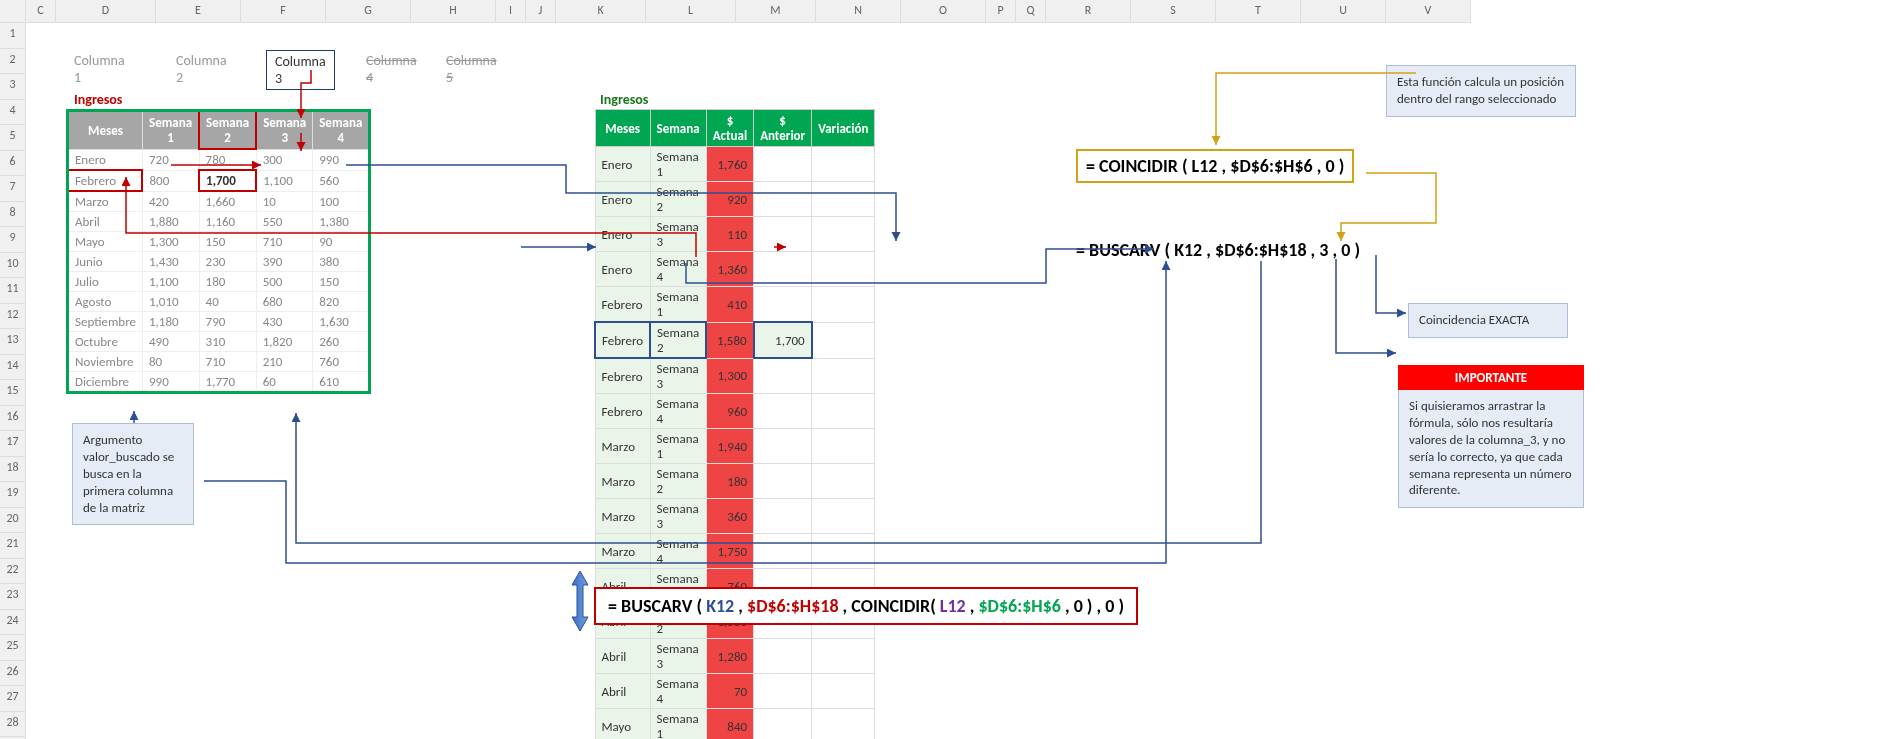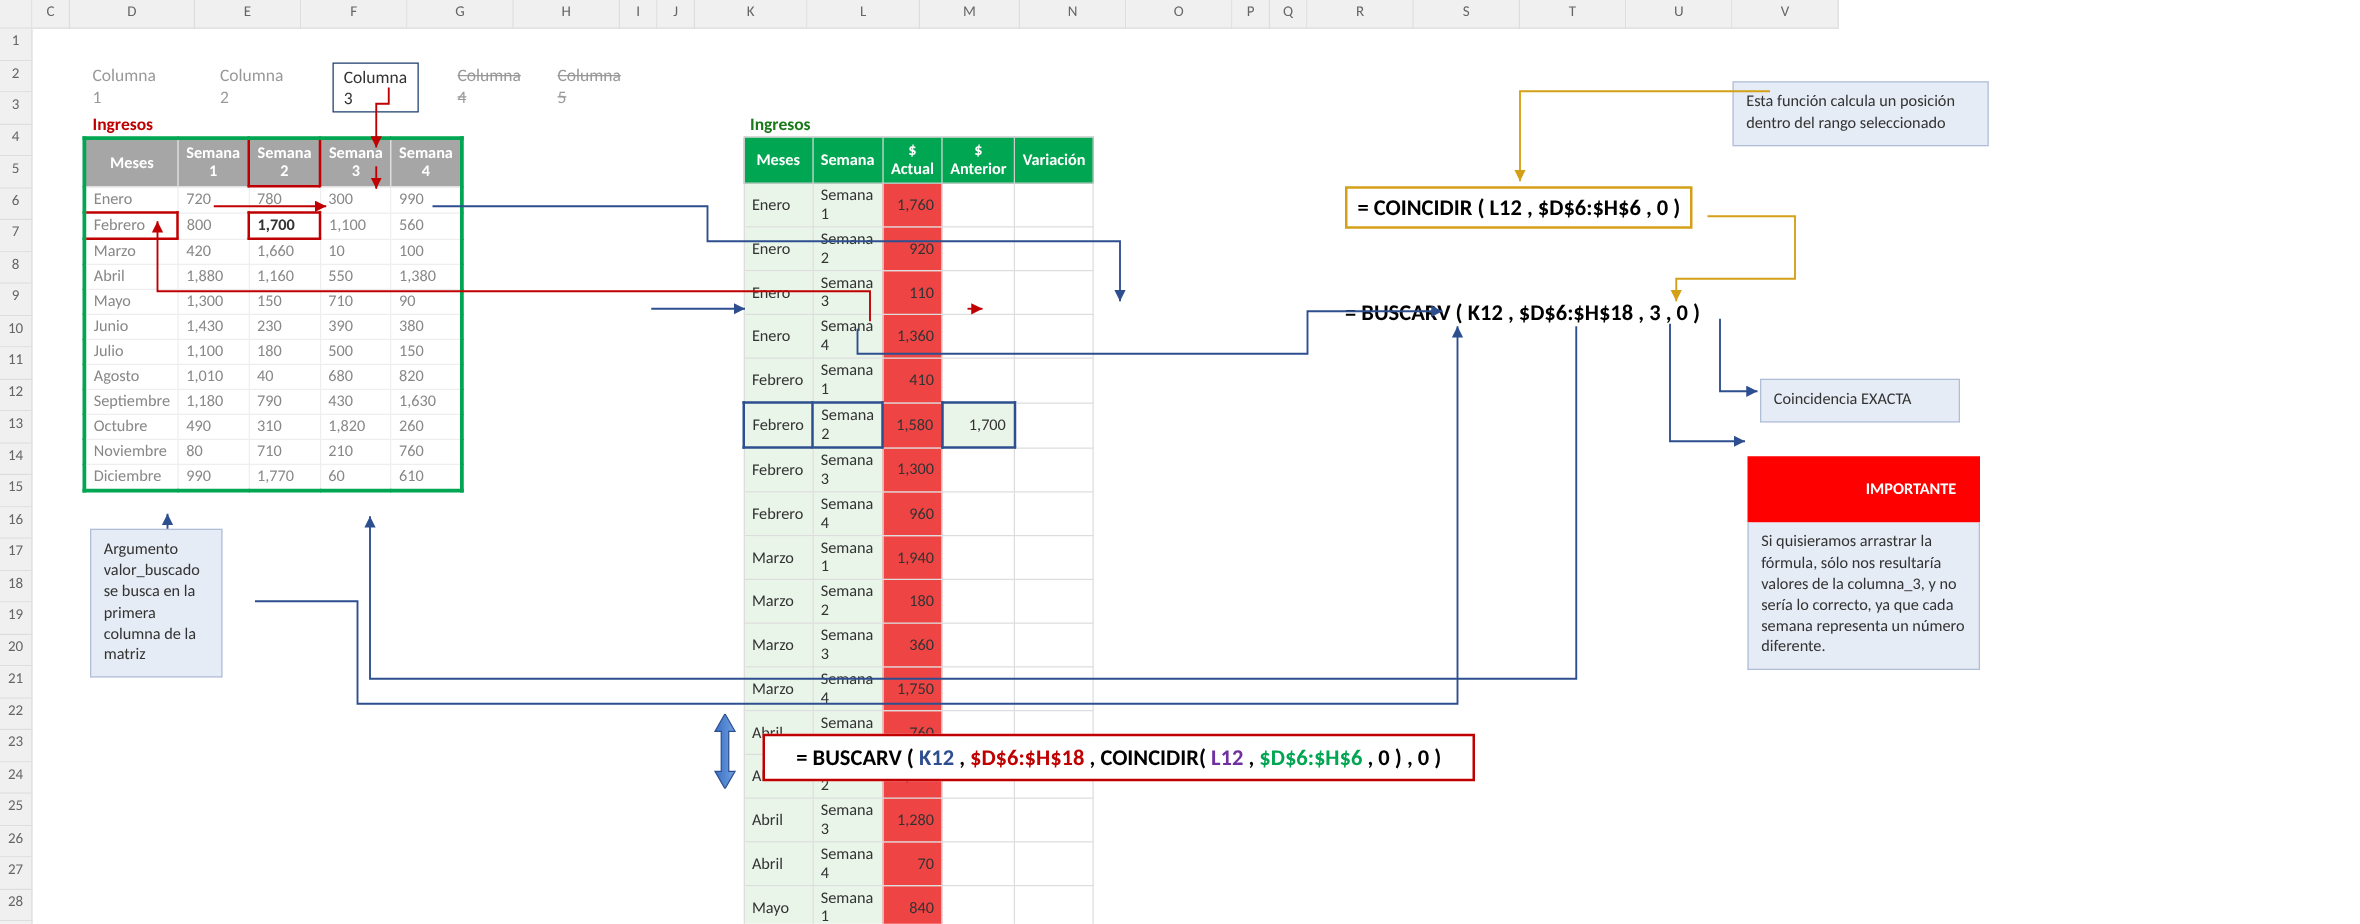--- a/index.html
+++ b/index.html
@@ -79,30 +79,29 @@
     font-weight:bold;
     white-space:nowrap;
   }
   .formula-buscarv {
     font-size:18px;
     font-weight:bold;
     white-space:nowrap;
   }
   .importante-hdr {
     background:#ff0000; color:#fff; font-weight:bold;
-    text-align:right; padding:19px;
+    text-align:center; padding:5px;
   }
   .formula-bottom {
     border:2px solid #c00000;
-    padding:6px 25px;
+    padding:6px 12px;
     font-size:18px;
     font-weight:bold;
     white-space:nowrap;
     background:#fff;
-    margin-left:16px;
   }
   .c-black{color:#000;}
   .c-blue{color:#2e4f8f;}
   .c-red{color:#c00000;}
   .c-purple{color:#7030a0;}
   .c-green{color:#00a651;}
   svg.arrows { position:absolute; left:0; top:0; pointer-events:none; }
   .dbl-arrow { position:absolute; }
 </style>
 </head>
@@ -395,38 +394,38 @@
         <tr>
           <td class="m">Mayo</td>
           <td class="s">Semana 1</td>
           <td class="n">840</td>
           <td class="e"></td>
           <td class="e"></td>
         </tr>
       </tbody>
     </table>
 
-  <div class="abs note-box" style="left:1360px; top:42px; width:205px;">Esta función calcula un posición dentro del rango seleccionado</div>
+  <div class="abs note-box" style="left:1360px; top:42px; width:190px;">Esta función calcula un posición dentro del rango seleccionado</div>
 
   <div class="abs formula-coincidir" style="left:1050px; top:126px;">
     <span class="c-black">= </span><span class="c-black">COINCIDIR ( L12 , $D$6:$H$6 , 0 )</span>
   </div>
 
   <div class="abs formula-buscarv" style="left:1050px; top:216px;">
     <span class="c-black">= </span><span class="c-black">BUSCARV</span><span class="c-black"> ( </span><span class="c-black">K12</span><span class="c-black"> , </span><span class="c-black">$D$6:$H$18</span><span class="c-black"> , </span><span class="c-black">3</span><span class="c-black"> , </span><span class="c-black">0</span><span class="c-black"> )</span>
   </div>
 
   <div class="abs note-box" style="left:1382px; top:280px; width:160px; text-align:left;">Coincidencia  EXACTA</div>
 
   <div class="abs" style="left:1372px; top:342px; width:186px;">
     <div class="importante-hdr">IMPORTANTE</div>
     <div class="note-box" style="border-top:none;">Si quisieramos arrastrar la fórmula, sólo nos resultaría valores de la columna_3, y no sería lo correcto, ya que cada semana representa un número diferente.</div>
   </div>
 
-  <div class="abs note-box" style="left:46px; top:400px; width:106px;">Argumento valor_buscado se busca en la primera columna de la matriz</div>
+  <div class="abs note-box" style="left:46px; top:400px; width:122px;">Argumento valor_buscado se busca en la primera columna de la matriz</div>
 
   <div class="abs formula-bottom" style="left:568px; top:564px;">
     <span class="c-black">= </span><span class="c-black">BUSCARV</span><span class="c-black"> ( </span><span class="c-blue">K12</span><span class="c-black"> , </span><span class="c-red">$D$6:$H$18</span><span class="c-black"> , </span><span class="c-black">COINCIDIR(</span><span class="c-purple"> L12</span><span class="c-black"> , </span><span class="c-green">$D$6:$H$6</span><span class="c-black"> , </span><span class="c-black">0</span><span class="c-black"> )</span><span class="c-black"> , </span><span class="c-black">0</span><span class="c-black"> )</span>
   </div>
 
   <svg class="dbl-arrow" style="left:544px; top:548px;" width="20" height="60">
     <defs>
       <linearGradient id="g1" x1="0" y1="0" x2="1" y2="0">
         <stop offset="0" stop-color="#3a6fc4"></stop>
           <stop offset="1" stop-color="#6fa0e0"></stop>

